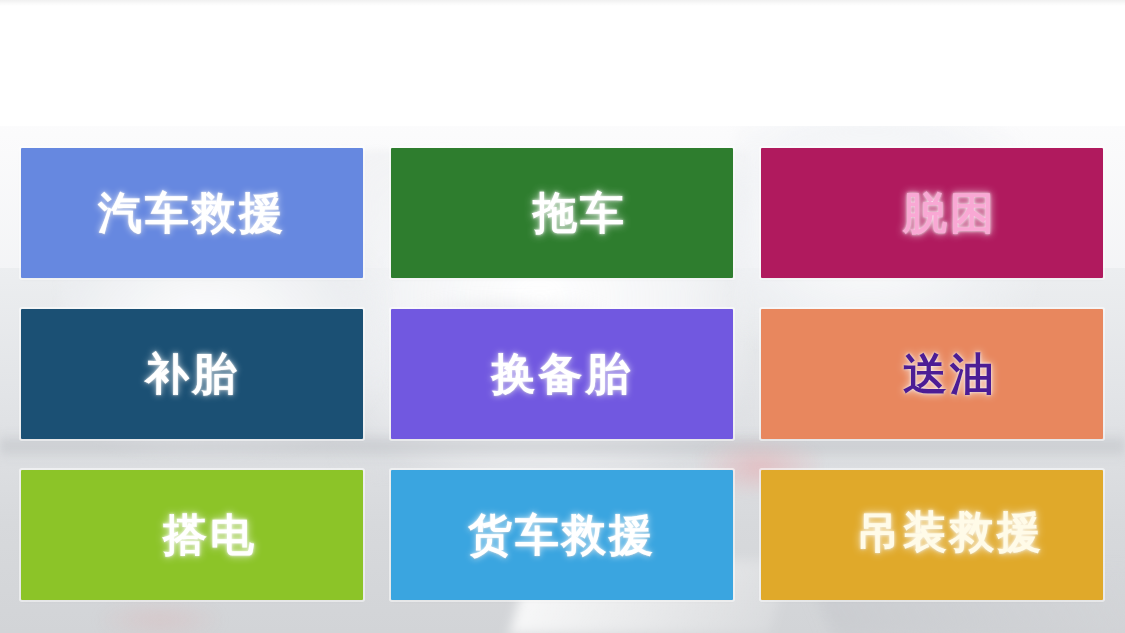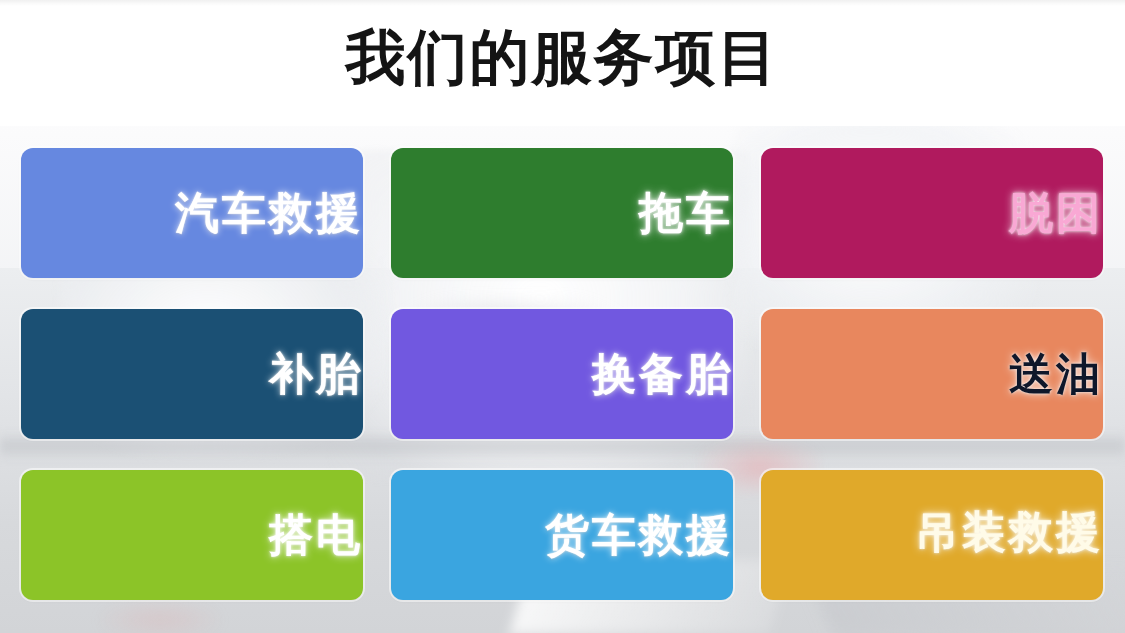--- a/index.html
+++ b/index.html
@@ -147,22 +147,22 @@
     grid-template-columns: repeat(3, 342px);
     grid-template-rows: repeat(3, 130px);
     column-gap: 28px;
     row-gap: 31px;
     z-index: 2;
   }
   .tile {
     position: relative;
     display: flex;
     align-items: center;
-    justify-content: flex-end;
-    border-radius: 12px;
+    justify-content: center;
+    border-radius: 1px;
     box-shadow: 0 0 0 2px rgba(255,255,255,0.55), 0 1px 3px rgba(0,0,0,0.10);
   }
   .tile-label {
     font-size: 44px;
     line-height: 52px;
     font-weight: 700;
     color: #ffffff;
     letter-spacing: 3px;
     white-space: nowrap;
     text-shadow: 0 0 7px rgba(255,255,255,0.75),
@@ -190,21 +190,20 @@
     <div class="bg-car-c"></div>
     <div class="bg-shadow-strip"></div>
     <div class="bg-pinkish"></div>
     <div class="bg-pinkish2"></div>
     <div class="bg-road-streak"></div>
     <div class="bg-road-streak2"></div>
   </div>
 
   <div class="header-band">
     <div class="top-hairline"></div>
-    <div class="poster-title">我们的服务项目</div>
   </div>
 
   <div class="tile-grid">
 
     <div class="tile" style="background: rgb(102, 136, 224);">
       <span class="tile-label" style="color: rgb(255, 255, 255);">汽车救援</span>
     </div>
 
     <div class="tile" style="background: rgb(46, 125, 46);">
       <span class="tile-label soft" style="color: rgb(255, 255, 255);">拖车</span>
@@ -216,21 +215,21 @@
 
     <div class="tile" style="background: rgb(27, 80, 116);">
       <span class="tile-label" style="color: rgb(255, 255, 255);">补胎</span>
     </div>
 
     <div class="tile" style="background: rgb(113, 88, 224);">
       <span class="tile-label" style="color: rgb(255, 255, 255);">换备胎</span>
     </div>
 
     <div class="tile" style="background: rgb(232, 135, 94);">
-      <span class="tile-label soft" style="color: #0f172a;">送油</span>
+      <span class="tile-label soft" style="color: #4c1d95;">送油</span>
     </div>
 
     <div class="tile" style="background: rgb(140, 196, 40);">
       <span class="tile-label soft" style="color: rgb(255, 255, 255);">搭电</span>
     </div>
 
     <div class="tile" style="background: rgb(58, 165, 224);">
       <span class="tile-label" style="color: rgb(255, 255, 255);">货车救援</span>
     </div>
 

